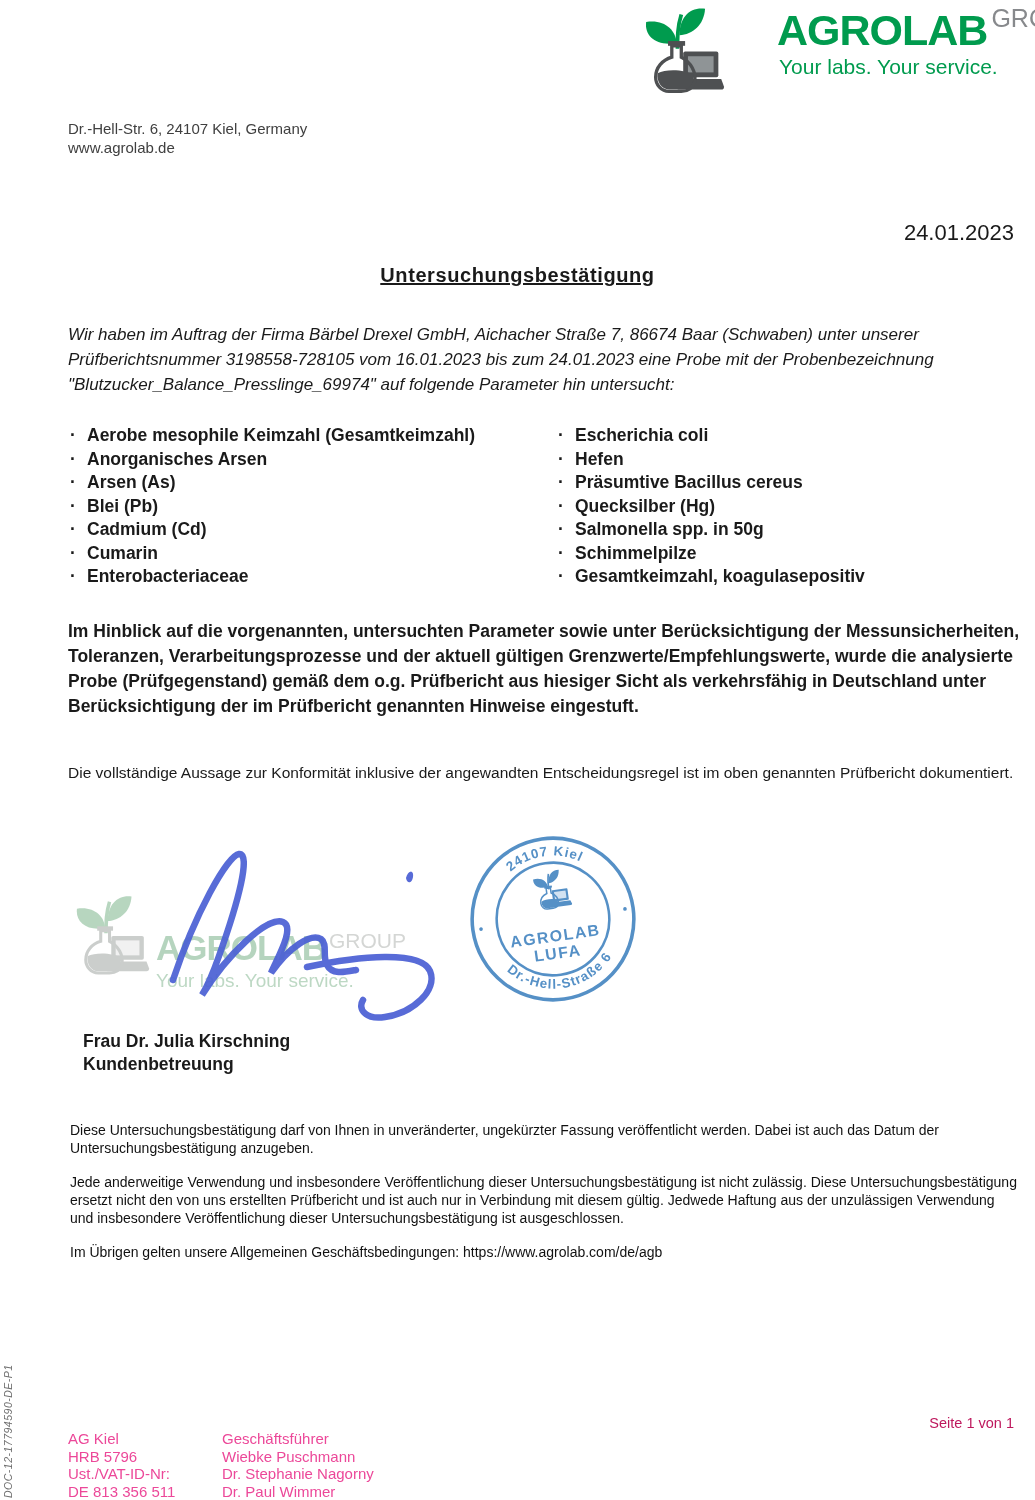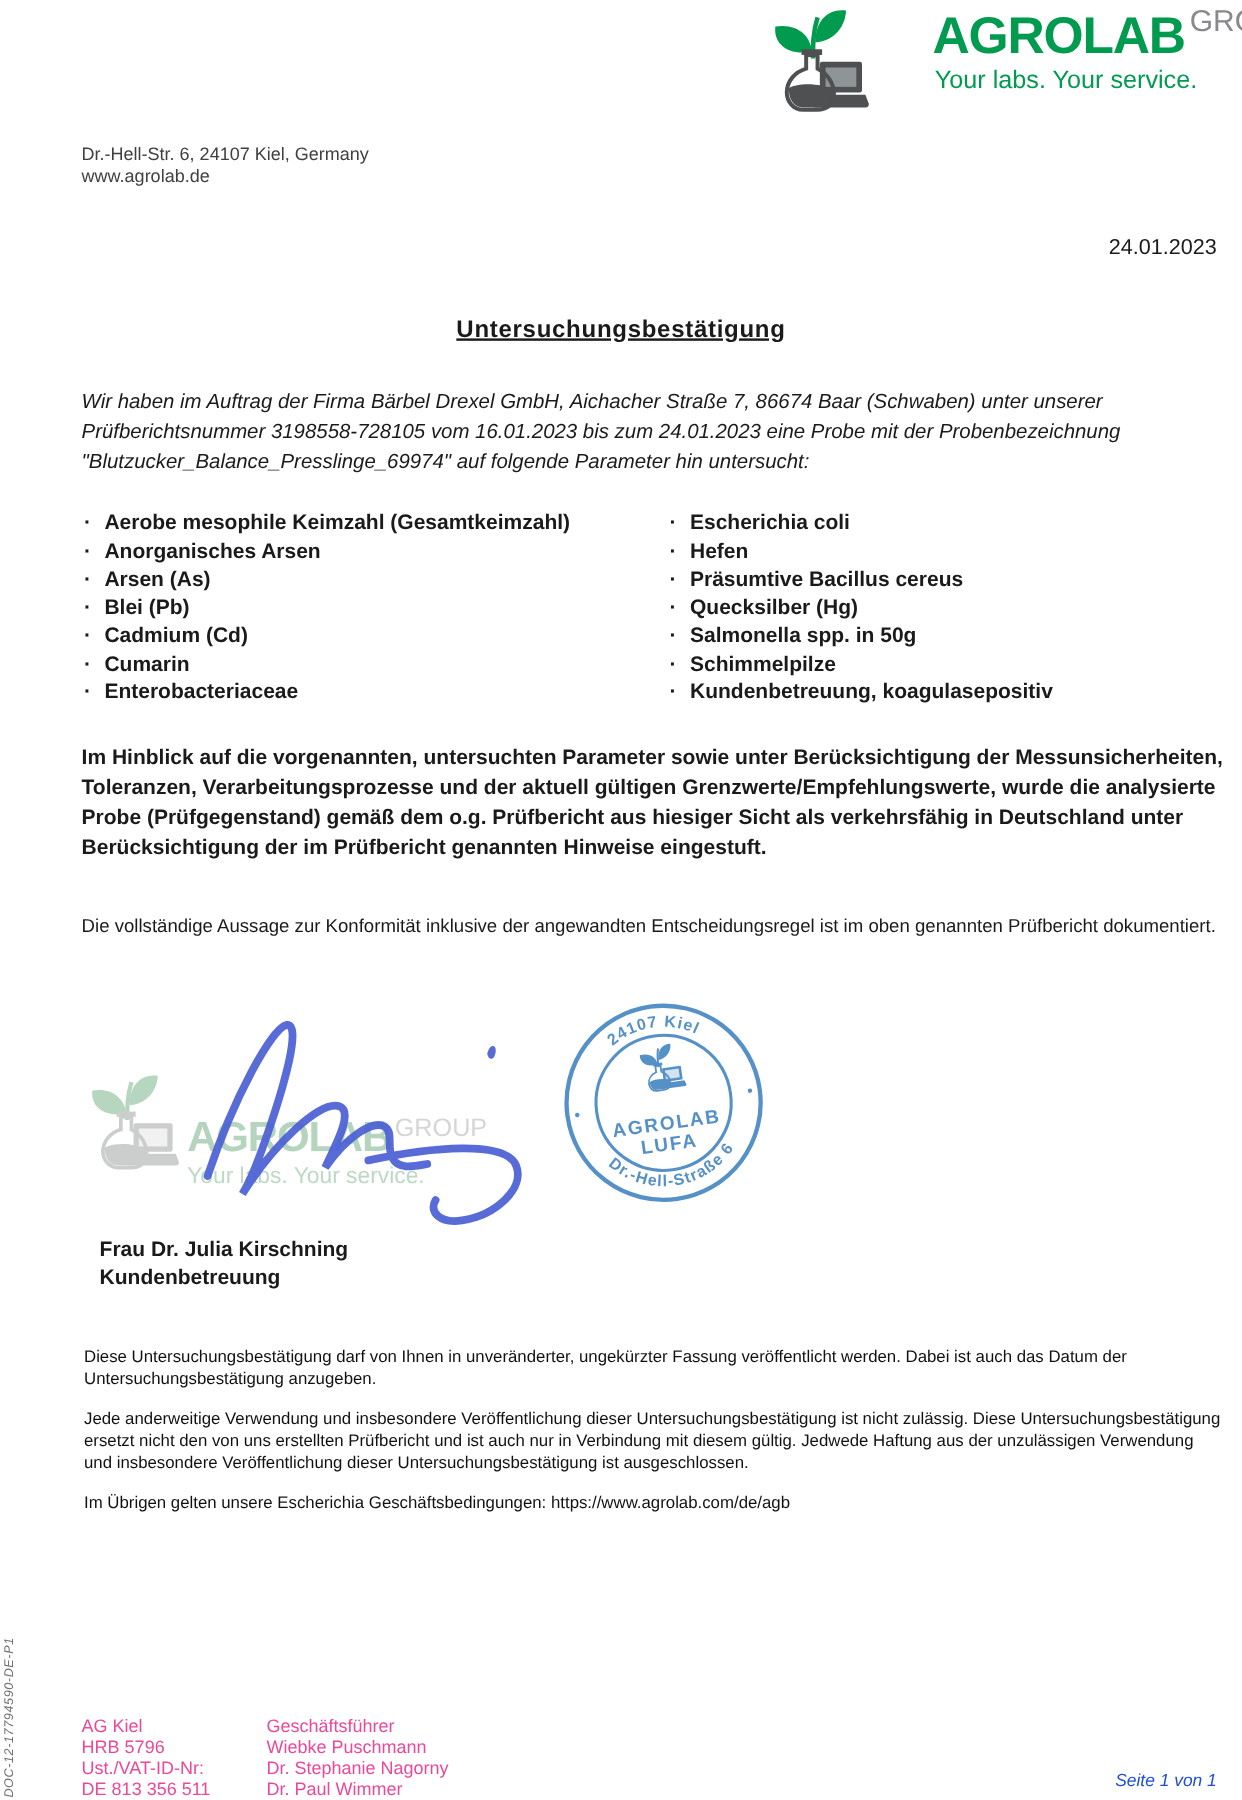--- a/index.html
+++ b/index.html
@@ -15,21 +15,21 @@
   .licon{display:block;}
   .logo-main{--leaf:#009b4e;--dark:#4e5052;--inner:#8f9496;}
   .logo-wm{--leaf:#abcfb5;--dark:#c3c6c4;--inner:#efefef;}
   .stamp-ic{--leaf:#4787c2;--dark:#4787c2;--inner:#cfe0f0;}
   .logo-text{margin-left:4px;}
   .brand-row{white-space:nowrap;}
   .brand{font-size:43px;font-weight:bold;color:#009b4e;letter-spacing:-1px;}
   .suffix{font-size:25px;color:#87898c;margin-left:4px;vertical-align:18px;letter-spacing:0;}
   .tagline{font-size:21px;color:#009b4e;margin-top:0px;margin-left:2px;}
   
-  .date{position:absolute;top:196px;right:21px;font-size:18px;}
+  .date{position:absolute;top:220px;right:21px;font-size:22px;}
   .title-wrap{position:absolute;left:0;top:264px;width:100%;text-align:center;}
   .title-wrap span{font-size:20px;font-weight:bold;text-decoration:underline;letter-spacing:.6px;text-align:center;}
   .intro{position:absolute;left:68px;top:322px;width:965px;font-size:17px;line-height:25px;margin:0;font-style:italic;}
   .params{position:absolute;left:0;top:424px;width:1035px;}
   .params ul{list-style:none;margin:0;padding:0;position:absolute;top:0;font-size:17.5px;font-weight:bold;line-height:23.5px;}
   .params ul.pl{left:68px;width:480px;}
   .params ul.pr{left:556px;width:470px;}
   .params li{position:relative;padding-left:19px;white-space:nowrap;}
   .params li::before{content:"·";position:absolute;left:2px;top:0;font-weight:bold;}
   .assessment{position:absolute;left:68px;top:619px;width:952px;font-size:17.5px;line-height:25px;font-weight:bold;margin:0;}
@@ -46,21 +46,21 @@
   .sbold{font-size:15.5px;font-weight:bold;fill:#4787c2;letter-spacing:1.5px;}
   .signer{position:absolute;left:83px;top:1030px;font-size:17.5px;font-weight:bold;line-height:23px;}
   
   .disc{position:absolute;left:70px;top:1121px;width:948px;font-size:14px;line-height:18px;color:#111;}
   .disc p{margin:0 0 16px 0;}
   .doccode{
     position:absolute;left:2px;top:1350px;height:148px;
     writing-mode:vertical-rl;transform:rotate(180deg);
     font-size:10.5px;font-style:italic;color:#6f6f6f;letter-spacing:.5px;
   }
-  .pagenum{position:absolute;right:21px;top:1476px;font-size:14.5px;font-style:italic;color:#1d4ed8;}
+  .pagenum{position:absolute;right:21px;top:1415px;font-size:14.5px;color:#be185d;}
   .fcol{position:absolute;top:1430px;font-size:15px;line-height:17.5px;color:#ec4899;}
   .fcol.c1{left:68px;}
   .fcol.c2{left:222px;}
 </style>
 </head>
 <body>
 
 <div class="page">
 
   <svg width="0" height="0" style="position:absolute" aria-hidden="true">
@@ -111,21 +111,21 @@
       <li>Cumarin</li>
       <li>Enterobacteriaceae</li>
     </ul>
     <ul class="pr">
       <li>Escherichia coli</li>
       <li>Hefen</li>
       <li>Präsumtive Bacillus cereus</li>
       <li>Quecksilber (Hg)</li>
       <li>Salmonella spp. in 50g</li>
       <li>Schimmelpilze</li>
-      <li>Kundenbetreuung, koagulasepositiv</li>
+      <li>Gesamtkeimzahl, koagulasepositiv</li>
     </ul>
   </div>
 
   <p class="assessment">Im Hinblick auf die vorgenannten, untersuchten Parameter sowie unter Berücksichtigung der Messunsicherheiten, Toleranzen, Verarbeitungsprozesse und der aktuell gültigen Grenzwerte/Empfehlungswerte, wurde die analysierte Probe (Prüfgegenstand) gemäß dem o.g. Prüfbericht aus hiesiger Sicht als verkehrsfähig in Deutschland unter Berücksichtigung der im Prüfbericht genannten Hinweise eingestuft.</p>
   <p class="conformity">Die vollständige Aussage zur Konformität inklusive der angewandten Entscheidungsregel ist im oben genannten Prüfbericht dokumentiert.</p>
 
   <div class="wm">
     <svg class="licon logo-wm" width="88" height="100">
         <use href="#logomark"></use>
       </svg>
@@ -160,21 +160,21 @@
   </svg>
 
   <div class="signer">
     <div>Frau Dr. Julia Kirschning</div>
     <div>Kundenbetreuung</div>
   </div>
 
   <div class="disc">
     <p>Diese Untersuchungsbestätigung darf von Ihnen in unveränderter, ungekürzter Fassung veröffentlicht werden. Dabei ist auch das Datum der Untersuchungsbestätigung anzugeben.</p>
     <p>Jede anderweitige Verwendung und insbesondere Veröffentlichung dieser Untersuchungsbestätigung ist nicht zulässig. Diese Untersuchungsbestätigung ersetzt nicht den von uns erstellten Prüfbericht und ist auch nur in Verbindung mit diesem gültig. Jedwede Haftung aus der unzulässigen Verwendung und insbesondere Veröffentlichung dieser Untersuchungsbestätigung ist ausgeschlossen.</p>
-    <p>Im Übrigen gelten unsere Escherichia Geschäftsbedingungen: https://www.agrolab.com/de/agb</p>
+    <p>Im Übrigen gelten unsere Allgemeinen Geschäftsbedingungen: https://www.agrolab.com/de/agb</p>
   </div>
 
   <div class="doccode">DOC-12-17794590-DE-P1</div>
   <div class="pagenum">Seite 1 von 1</div>
 
   <div class="fcol c1">
     <div>AG Kiel</div>
     <div>HRB 5796</div>
     <div>Ust./VAT-ID-Nr:</div>
     <div>DE 813 356 511</div>

